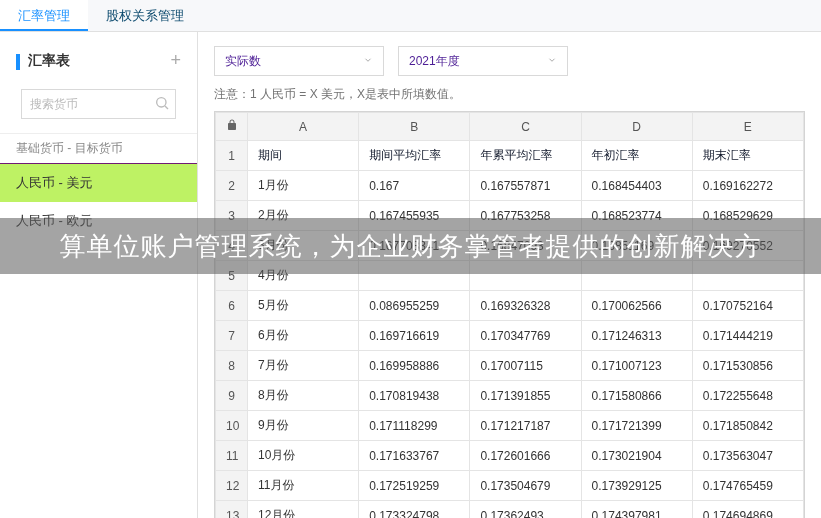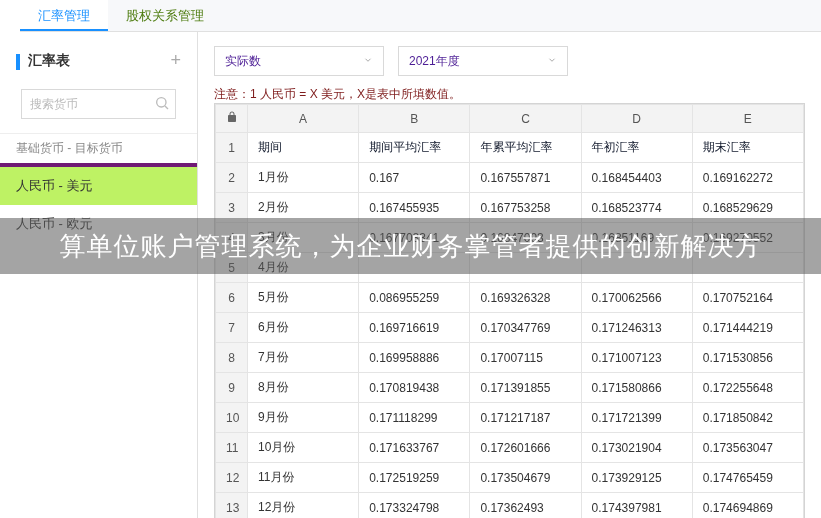--- a/index.html
+++ b/index.html
@@ -1,45 +1,45 @@
 <!DOCTYPE html>
 <html><head>
   <meta charset="utf-8">
   <style>
     * { margin: 0; padding: 0; box-sizing: border-box; }
     body { font-family: "Microsoft YaHei", Arial, sans-serif; font-size: 12px; background: #fff; width: 821px; height: 518px; overflow: hidden; position: relative; }
     
-    .tabs { display: flex; border-bottom: 1px solid #e0e0e0; background: #f7f8fa; height: 32px; margin-left: 20px; }
-    .tab { padding: 0 18px; line-height: 32px; cursor: pointer; color: #4d7c0f; font-size: 13px; }
+    .tabs { display: flex; border-bottom: 1px solid #e0e0e0; background: #f7f8fa; height: 32px; }
+    .tab { padding: 0 18px; line-height: 32px; cursor: pointer; color: #0c4a6e; font-size: 13px; }
     .tab.active { color: #1890ff; border-bottom: 2px solid #1890ff; background: #fff; }
     
     .main { display: flex; height: calc(100% - 32px); }
     
     .sidebar { width: 198px; border-right: 1px solid #e0e0e0; padding: 12px 0; }
     .section-header { display: flex; align-items: center; justify-content: space-between; padding: 6px 16px 10px 16px; }
     .blue-bar { width: 4px; height: 16px; background: #1890ff; margin-right: 8px; }
     .section-title-wrap { display: flex; align-items: flex-end; }
     .section-title { font-size: 14px; font-weight: 600; color: #333; }
     .plus { color: #aaa; font-size: 18px; cursor: pointer; }
     
     .search-wrap { position: relative; margin: 8px 21px 14px; }
     .search-input { width: 100%; height: 30px; border: 1px solid #d9d9d9; padding: 0 28px 0 8px; font-size: 12px; outline: none; }
     .search-input::placeholder { color: #bbb; }
     .search-icon { position: absolute; right: 6px; top: 6px; color: #bbb; }
     
-    .group-label { padding: 6px 16px; color: #888; font-size: 12px; border-top: 1px solid #eee; border-bottom: 4px solid #701a75; }
+    .group-label { padding: 6px 16px; color: #888; font-size: 12px; border-top: 1px solid #eee; border-bottom: 1px solid #701a75; }
     .pair-item { padding: 10px 16px; color: #333; cursor: pointer; font-size: 13px; }
     .pair-item.selected { background: #bef264; }
     
     .content { flex: 1; padding: 14px 16px; overflow: hidden; }
     .controls { display: flex; gap: 14px; margin-bottom: 10px; }
     .dropdown { width: 170px; height: 30px; border: 1px solid #d9d9d9; display: flex; align-items: center; justify-content: space-between; padding: 0 10px; cursor: pointer; font-size: 12px; color: #4c1d95; background: #fff; }
     .chevron { color: #999; }
     
-    .note { color: #7f1d1d; font-size: 12px; }
+    .note { color: #737373; font-size: 12px; margin-bottom: 8px; }
     
     .table-wrap { border: 1px solid #d4d4d4; }
     .table { width: 100%; border-collapse: collapse; table-layout: fixed; }
     .table th, .table td { border: 1px solid #e4e4e4; padding: 6px 10px; text-align: left; font-size: 12px; font-weight: normal; height: 28px; }
     .table thead tr:first-child th { background: #f3f3f3; text-align: center; color: #555; padding: 4px; }
     .table thead tr:first-child th.lock-col { width: 32px; }
     .table thead tr:nth-child(2) td { color: #0f172a; }
     .table thead tr:nth-child(2) td.num { background: #f3f3f3; text-align: center; color: #555; width: 32px; }
     .table tbody td.num { background: #f3f3f3; text-align: center; color: #555; }
     .table tbody td { background: #fff; color: #333; }

